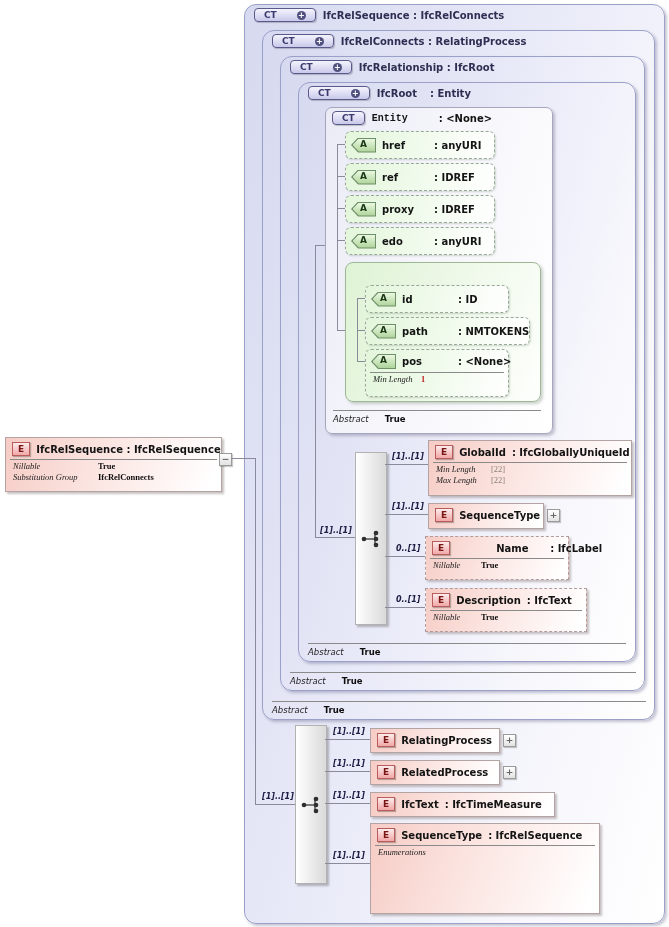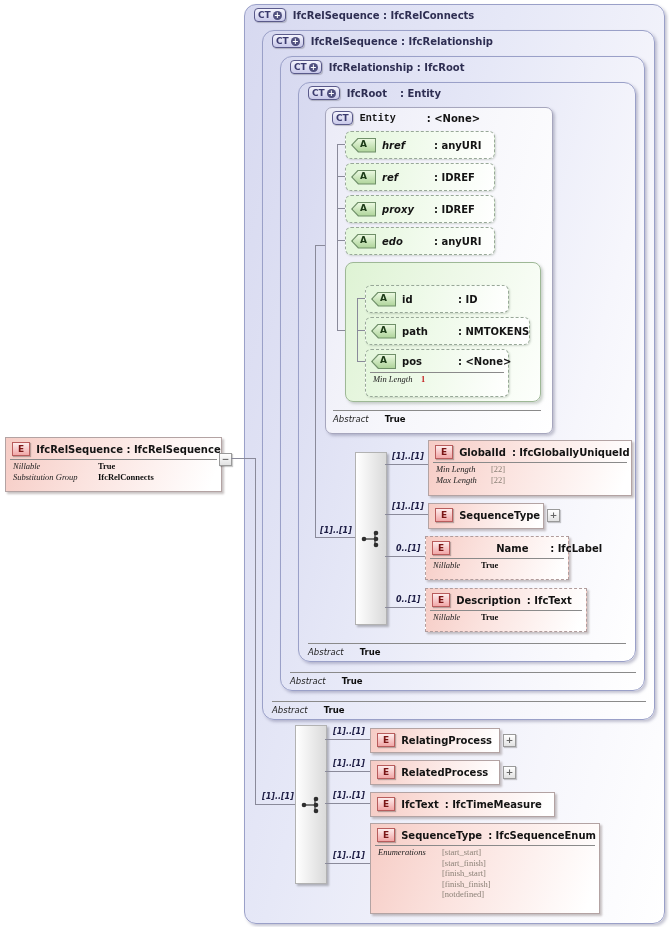--- a/index.html
+++ b/index.html
@@ -6,22 +6,22 @@
   .canvas{position:relative;width:669px;height:927px;font-family:"DejaVu Sans","Liberation Sans",sans-serif;overflow:hidden;}
   
   .lnh{position:absolute;height:1px;background:#8a8a9a;}
   .lnv{position:absolute;width:1px;background:#8a8a9a;}
   
   .container{position:absolute;border:1px solid #9aa0c8;border-radius:12px;
     background:linear-gradient(105deg,#d7d9f0 0%,#e6e8f7 40%,#f6f6fc 75%,#ffffff 100%);
     box-shadow:2px 2px 3px rgba(90,90,130,.35);}
   .chead{position:absolute;display:flex;align-items:center;gap:7px;
     font-weight:bold;font-size:10px;color:#2e2e52;white-space:nowrap;}
-  .ctbadge{display:inline-flex;align-items:center;gap:2px;border:1px solid #5a5a8a;border-radius:4px;
-    background:linear-gradient(#f4f4fd,#c9c9ea);padding:1px 3px;font-weight:bold;font-size:9px;color:#3a3a6e;
+  .ctbadge{display:inline-flex;align-items:center;gap:20px;border:1px solid #5a5a8a;border-radius:4px;
+    background:linear-gradient(#f4f4fd,#c9c9ea);padding:1px 9px;font-weight:bold;font-size:9px;color:#3a3a6e;
     box-shadow:1px 1px 1px rgba(0,0,0,.2);}
   .plusdot{display:inline-block;width:9px;height:9px;border-radius:50%;background:#50507e;color:#fff;
     font-size:8px;line-height:9px;text-align:center;font-weight:bold;}
   
   .entitybox{position:absolute;border:1px solid #a6a6bd;border-radius:7px;
     background:linear-gradient(105deg,#ebebf7 0%,#f6f6fb 45%,#ffffff 100%);
     box-shadow:2px 2px 3px rgba(90,90,120,.35);}
   
   .abox{position:absolute;border:1px dashed #98a898;border-radius:6px;display:flex;align-items:center;gap:6px;
     padding-left:5px;background:linear-gradient(105deg,#e3f6db 0%,#f2fbee 55%,#ffffff 100%);
@@ -44,21 +44,21 @@
   .ebox.dashed{border-style:dashed;border-color:#b09c9c;}
   .ehead{display:flex;align-items:center;gap:6px;padding:4px 6px 2px 6px;font-weight:bold;font-size:10px;color:#131313;white-space:nowrap;}
   .ebadge{display:inline-block;border:1px solid #b85c5c;background:linear-gradient(#fdecec,#f1a7a7);
     padding:1px 5px;font-weight:bold;font-size:9px;color:#7a1515;box-shadow:1px 1px 1px rgba(0,0,0,.25);flex:0 0 auto;}
   .rule{border-top:1px solid #8a8a8a;margin:1px 4px;}
   .prow{display:flex;padding:0 7px;font-size:8.5px;line-height:11px;white-space:nowrap;font-family:Liberation Serif, serif;}
   .plabel{font-style:italic;color:#222;}
   .pv-b{font-weight:bold;color:#0d0d0d;}
   .pv-g{color:#8a8076;}
   .pv-r{font-weight:bold;color:#c42222;}
-  .w46{display:inline-block;min-width:46px;font-style:italic;} .w48{display:inline-block;min-width:48px;margin-left:40px;}
+  .w46{display:inline-block;min-width:46px;} .w48{display:inline-block;min-width:48px;margin-left:40px;}
   .w50{display:inline-block;min-width:50px;} .w54{display:inline-block;min-width:54px;}
   .w60{display:inline-block;min-width:60px;font-family:Liberation Mono, monospace;}
   .lw55{min-width:55px;} .lw48{min-width:48px;} .lw64{min-width:64px;} .lw85{min-width:85px;}
   
   .afoot{position:absolute;border-top:1px solid #8a8a8a;padding-top:3px;display:flex;gap:16px;
     font-size:8.5px;white-space:nowrap;}
   
   .seqbar{position:absolute;border:1px solid #b2b2b2;background:linear-gradient(90deg,#ffffff,#dadada);
     box-shadow:2px 2px 2px rgba(0,0,0,.25);display:flex;align-items:center;justify-content:center;}
   
@@ -82,21 +82,21 @@
         <span>CT</span>
         <span class="plusdot">+</span>
       </span>
     <span>IfcRelSequence : IfcRelConnects</span>
   </div>
   <div class="chead" style="left:272px;top:34px;">
     <span class="ctbadge">
         <span>CT</span>
         <span class="plusdot">+</span>
       </span>
-    <span>IfcRelSequence : IfcRelationship</span>
+    <span>IfcRelConnects : RelatingProcess</span>
   </div>
   <div class="chead" style="left:290px;top:60px;">
     <span class="ctbadge">
         <span>CT</span>
         <span class="plusdot">+</span>
       </span>
     <span>IfcRelationship : IfcRoot</span>
   </div>
   <div class="chead" style="left:308px;top:86px;">
     <span class="ctbadge">
@@ -344,28 +344,21 @@
       <span class="ebadge">E</span>
       <span>IfcText</span>
       <span>: IfcTimeMeasure</span>
     </div>
   </div>
 
   <div class="ebox" style="left:370px;top:823px;width:228px;height:89px;">
     <div class="ehead">
       <span class="ebadge">E</span>
       <span>SequenceType</span>
-      <span>: IfcSequenceEnum</span>
+      <span>: IfcRelSequence</span>
     </div>
     <div class="rule"></div>
     <div class="prow" style="align-items:flex-start;">
       <span class="plabel lw64">Enumerations</span>
-      <span style="display:flex;flex-direction:column;line-height:10.5px;">
-        <span class="pv-g">[start_start]</span>
-        <span class="pv-g">[start_finish]</span>
-        <span class="pv-g">[finish_start]</span>
-        <span class="pv-g">[finish_finish]</span>
-        <span class="pv-g">[notdefined]</span>
-      </span>
     </div>
   </div>
 
 </div>
 
 </body></html>

